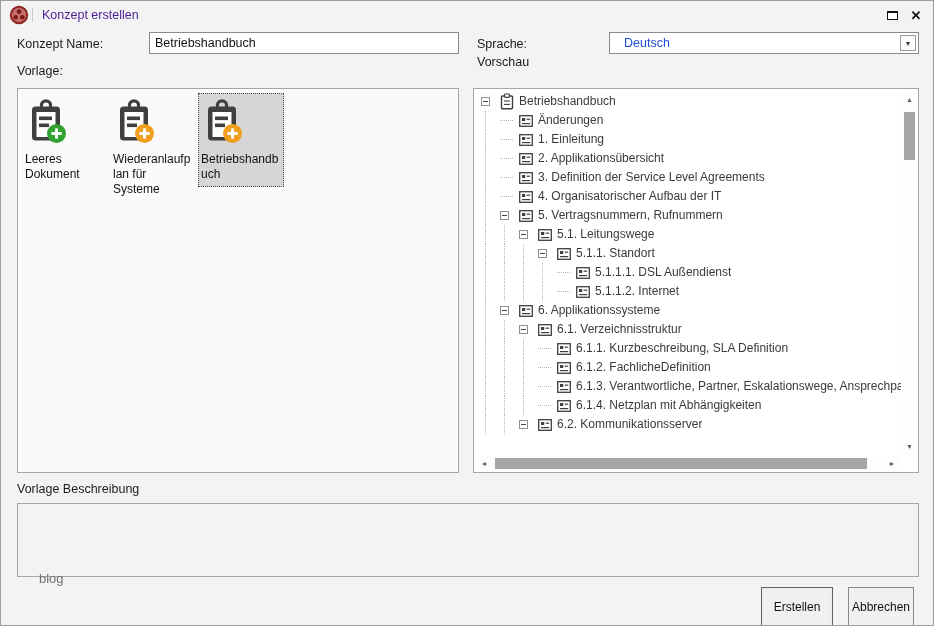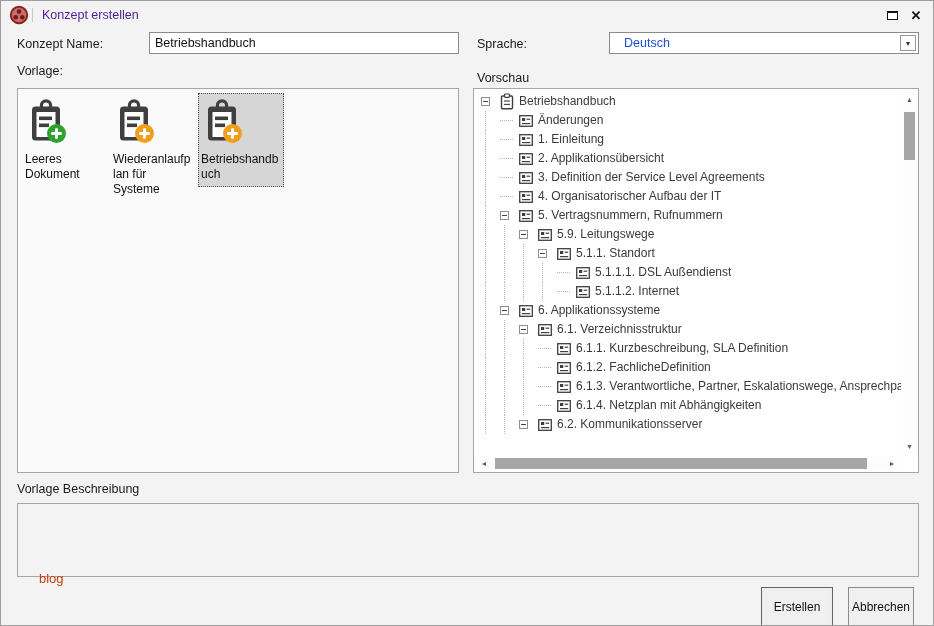--- a/index.html
+++ b/index.html
@@ -63,21 +63,21 @@
   
   .vscroll{position:absolute;top:1px;right:1px;bottom:17px;width:15px;background:#fdfdfd;}
   .vscroll .arr{position:absolute;left:0;width:15px;height:14px;display:flex;align-items:center;justify-content:center;font-size:7px;color:#606060;}
   .vscroll .arr.up{top:2px;} .vscroll .arr.down{bottom:2px;}
   .vthumb{position:absolute;left:2px;top:22px;width:11px;height:48px;background:#a6a6a6;}
   .hscroll{position:absolute;left:1px;bottom:1px;right:17px;height:15px;background:#fdfdfd;}
   .hscroll .arr{position:absolute;top:0;height:15px;width:14px;display:flex;align-items:center;justify-content:center;font-size:7px;color:#606060;}
   .hscroll .arr.left{left:2px;} .hscroll .arr.right{right:2px;}
   .hthumb{position:absolute;top:2px;left:20px;width:372px;height:11px;background:#a6a6a6;}
   
-  .watermark{position:absolute;left:38px;top:570px;font-size:13px;color:#c2410c;text-align:center;}
+  .watermark{position:absolute;left:38px;top:570px;font-size:13px;color:#737373;text-align:center;}
   .btn{
     position:absolute;top:586px;height:40px;background:#f0f0f0;border:1px solid #8a8a8a;
     font-family:"Liberation Sans",sans-serif;font-size:12px;color:#111;text-align:center;
     display:flex;align-items:center;justify-content:center;cursor:default;
   }
   .btn-create{left:760px;width:72px;border:1px solid #636363;box-shadow:inset 0 0 0 2px #ededed;}
   .btn-cancel{left:847px;width:66px;}
 </style>
 </head>
 <body>
@@ -105,21 +105,21 @@
   <input class="txtinput" type="text" value="Betriebshandbuch" style="">
   <div class="lbl" style="left:476px;top:36px;">Sprache:</div>
   <div class="combo">
     <span class="combo-value">Deutsch</span>
     <span class="combo-btn">
         <span>▾</span>
       </span>
   </div>
 
   <div class="lbl" style="left:16px;top:63px;">Vorlage:</div>
-  <div class="lbl" style="left:476px;top:70px;text-align:center;">Vorschau</div>
+  <div class="lbl" style="left:476px;top:54px;text-align:center;">Vorschau</div>
 
   <div class="panel tpl-panel">
     <div class="tpl-list">
         <div class="tpl">
   <svg width="44" height="46" viewBox="0 0 44 46">
     <circle cx="21" cy="6.5" r="4.6" fill="none" stroke="#3f3f3f" stroke-width="3.2"></circle>
     <rect x="7" y="7.5" width="28" height="34" rx="3.5" fill="#3f3f3f"></rect>
     <rect x="11.5" y="13" width="19" height="25" fill="#fff"></rect>
     <rect x="14" y="17.5" width="13" height="3.6" fill="#3f3f3f"></rect>
     <rect x="14" y="24.5" width="10" height="3.6" fill="#3f3f3f"></rect>
@@ -265,21 +265,21 @@
             <span class="expbox"></span>
           </span>
           <span class="ticon">
   <svg width="14" height="12" viewBox="0 0 14 12">
     <rect x="0.7" y="0.7" width="12.6" height="10.6" fill="#fff" stroke="#3f3f3f" stroke-width="1.3"></rect>
     <rect x="3" y="3" width="3.2" height="3" fill="#3f3f3f"></rect>
     <line x1="7.6" y1="4.2" x2="11.2" y2="4.2" stroke="#3f3f3f" stroke-width="1.2"></line>
     <line x1="3" y1="8.6" x2="11.2" y2="8.6" stroke="#3f3f3f" stroke-width="1.2"></line>
   </svg>
           </span>
-          <span class="tlabel">5.9. Leitungswege</span>
+          <span class="tlabel">5.1. Leitungswege</span>
         </div>
         <div class="trow">
           <span class="guide"></span>
           <span class="guide"></span>
           <span class="guide"></span>
           <span class="expcell">
             <span class="expbox"></span>
           </span>
           <span class="ticon">
   <svg width="14" height="12" viewBox="0 0 14 12">

